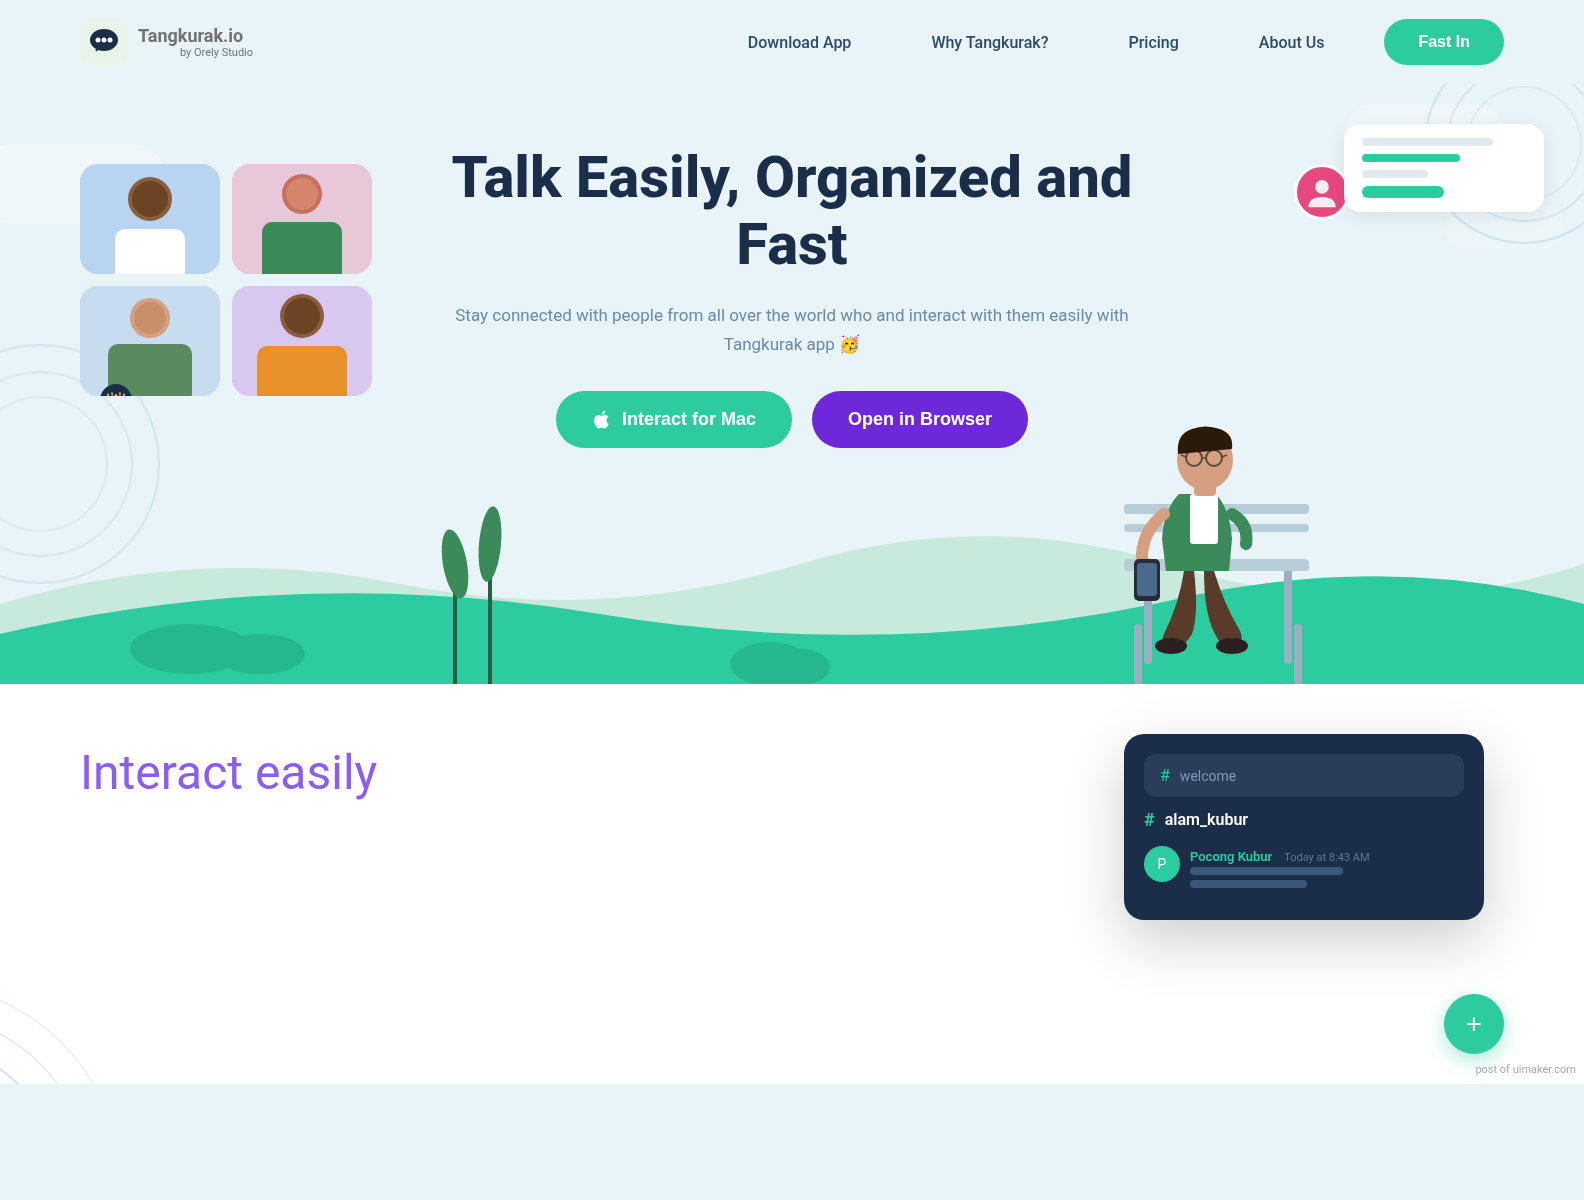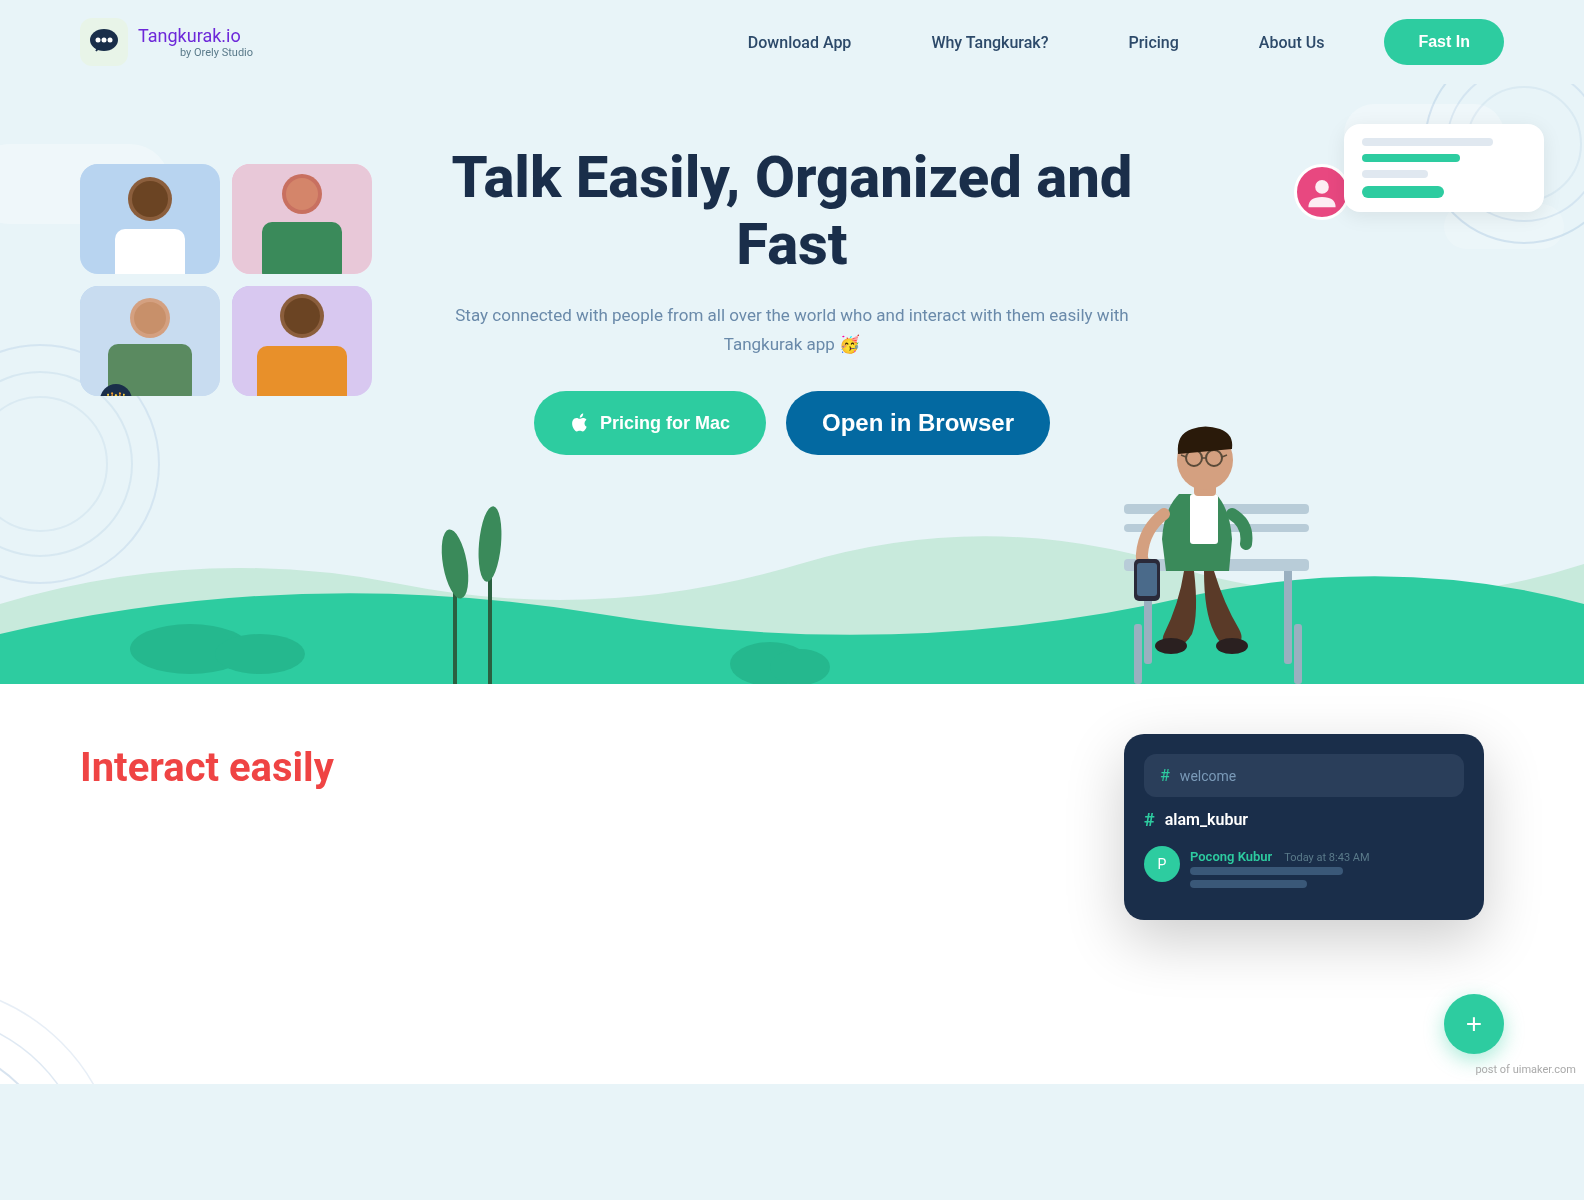--- a/index.html
+++ b/index.html
@@ -15,22 +15,22 @@
       align-items: center;
       gap: 10px;
       margin-right: auto;
     }
     .logo-icon {
       width: 48px;
       height: 48px;
     }
     .logo-text-wrap .logo-name {
       font-size: 18px;
-      font-weight: 400;
-      color: #6d28d9;
+      font-weight: 700;
+      color: #737373;
     }
     .logo-text-wrap .logo-sub {
       font-size: 11px;
       color: #5a7a8a;
       padding-left: 42px;
     }
     .nav-links {
       display: flex;
       align-items: center;
       gap: 80px;
@@ -177,26 +177,26 @@
       border-radius: 40px;
       padding: 18px 36px;
       font-size: 18px;
       font-weight: 600;
       cursor: pointer;
       display: flex;
       align-items: center;
       gap: 10px;
     }
     .btn-open-browser {
-      background: #0369a1;
+      background: #6d28d9;
       color: white;
       border: none;
       border-radius: 40px;
       padding: 18px 36px;
-      font-size: 24px;
+      font-size: 18px;
       font-weight: 600;
       cursor: pointer;
     }
 
     
     .user-grid {
       position: absolute;
       left: 80px;
       top: 80px;
       display: grid;
@@ -285,23 +285,23 @@
 
     
     .section2 {
       background: white;
       padding: 80px;
       min-height: 400px;
       position: relative;
     }
 
     .section2-title {
-      font-size: 40px;
-      font-weight: 700;
-      color: #ef4444;
+      font-size: 48px;
+      font-weight: 400;
+      color: #8b5cf6;
       max-width: 500px;
       line-height: 1.2;
     }
 
     
     .channel-mockup {
       position: absolute;
       right: 100px;
       top: 50px;
       width: 360px;
@@ -490,21 +490,21 @@
 
   <div class="hero-center">
     <h1 class="hero-title">Talk Easily, Organized and Fast</h1>
     <p class="hero-subtitle">Stay connected with people from all over the world who and interact with them easily with Tangkurak app 🥳</p>
     <div class="hero-buttons">
       <button class="btn-download-mac">
         <svg width="20" height="20" viewBox="0 0 20 20" fill="white">
           <path d="M14.5 10.3c0-2.3 1.9-3.4 2-3.5-1.1-1.6-2.8-1.8-3.4-1.8-1.4-0.1-2.8 0.8-3.5 0.8-0.7 0-1.8-0.8-3-0.8-1.5 0-2.9 0.9-3.7 2.3-1.6 2.7-0.4 6.8 1.1 9 0.8 1.1 1.7 2.3 2.8 2.2 1.1-0.1 1.6-0.7 2.9-0.7 1.4 0 1.8 0.7 3 0.7 1.2 0 2-1.1 2.7-2.2 0.9-1.3 1.2-2.5 1.2-2.6-0.1 0-2.1-0.8-2.1-3.2z"></path>
           <path d="M12.3 3.5c0.6-0.8 1-1.8 0.9-2.9-0.9 0-1.9 0.6-2.5 1.4-0.5 0.7-1 1.7-0.9 2.7 1 0.1 2-0.5 2.5-1.2z"></path>
         </svg>
-        <span>Pricing for Mac</span>
+        <span>Interact for Mac</span>
       </button>
       <button class="btn-open-browser">Open in Browser</button>
     </div>
   </div>
 
   <div class="right-side">
     <div class="pink-circle">
       <svg viewBox="0 0 40 40" width="34" height="34">
         <circle cx="20" cy="14" r="8" fill="#fff" opacity="0.9"></circle>
         <path d="M4 38 Q4 26 20 26 Q36 26 36 38" fill="#fff" opacity="0.9"></path>

